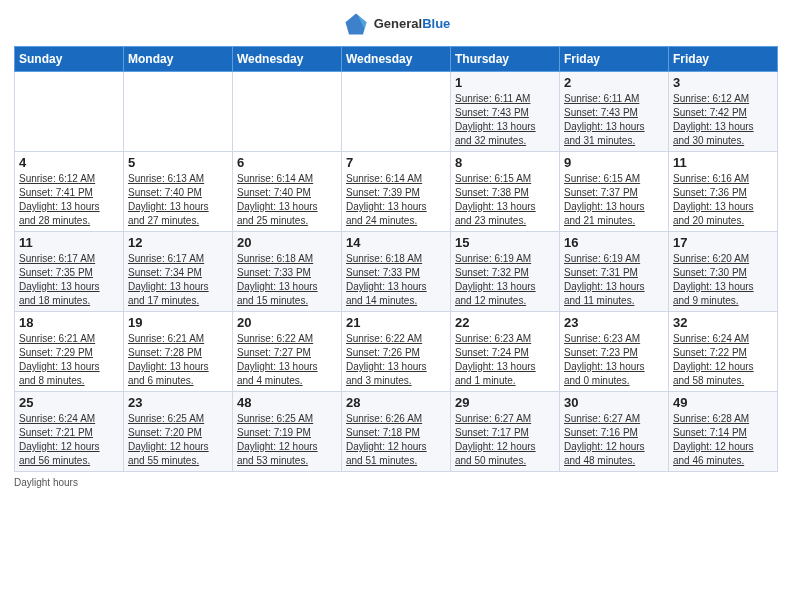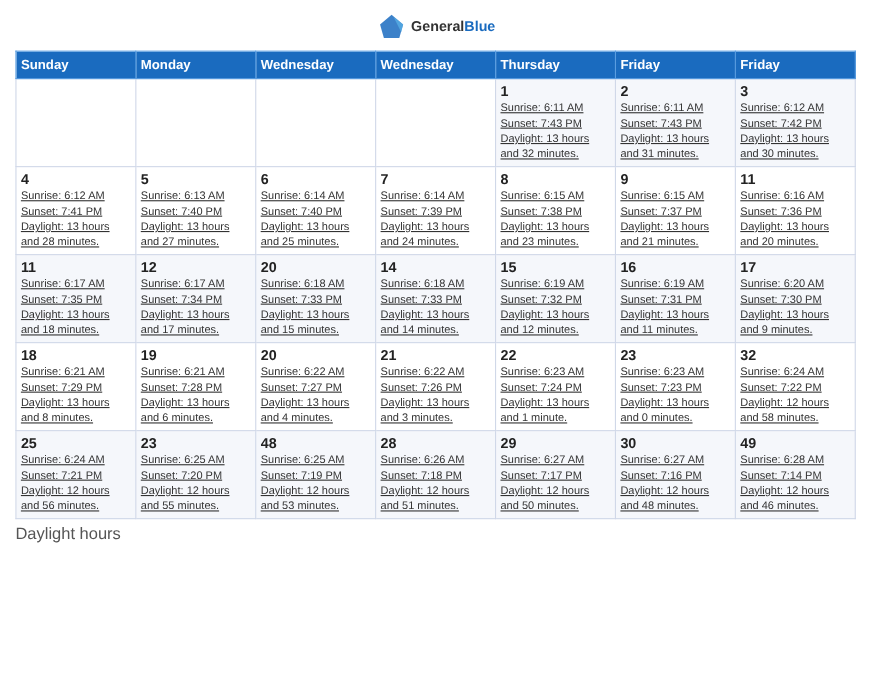--- a/index.html
+++ b/index.html
@@ -79,21 +79,21 @@
       margin-bottom: 2px;
     }
     .day-info {
       font-size: 10px;
       color: #333;
       line-height: 1.4;
       text-decoration: underline;
     }
     .footer {
       margin-top: 5px;
-      font-size: 15px;
+      font-size: 10px;
       color: #555;
       text-align: left;
     }
   </style>
 </head>
 <body>
 
 <div class="container">
   <div class="header">
     <div class="logo">

